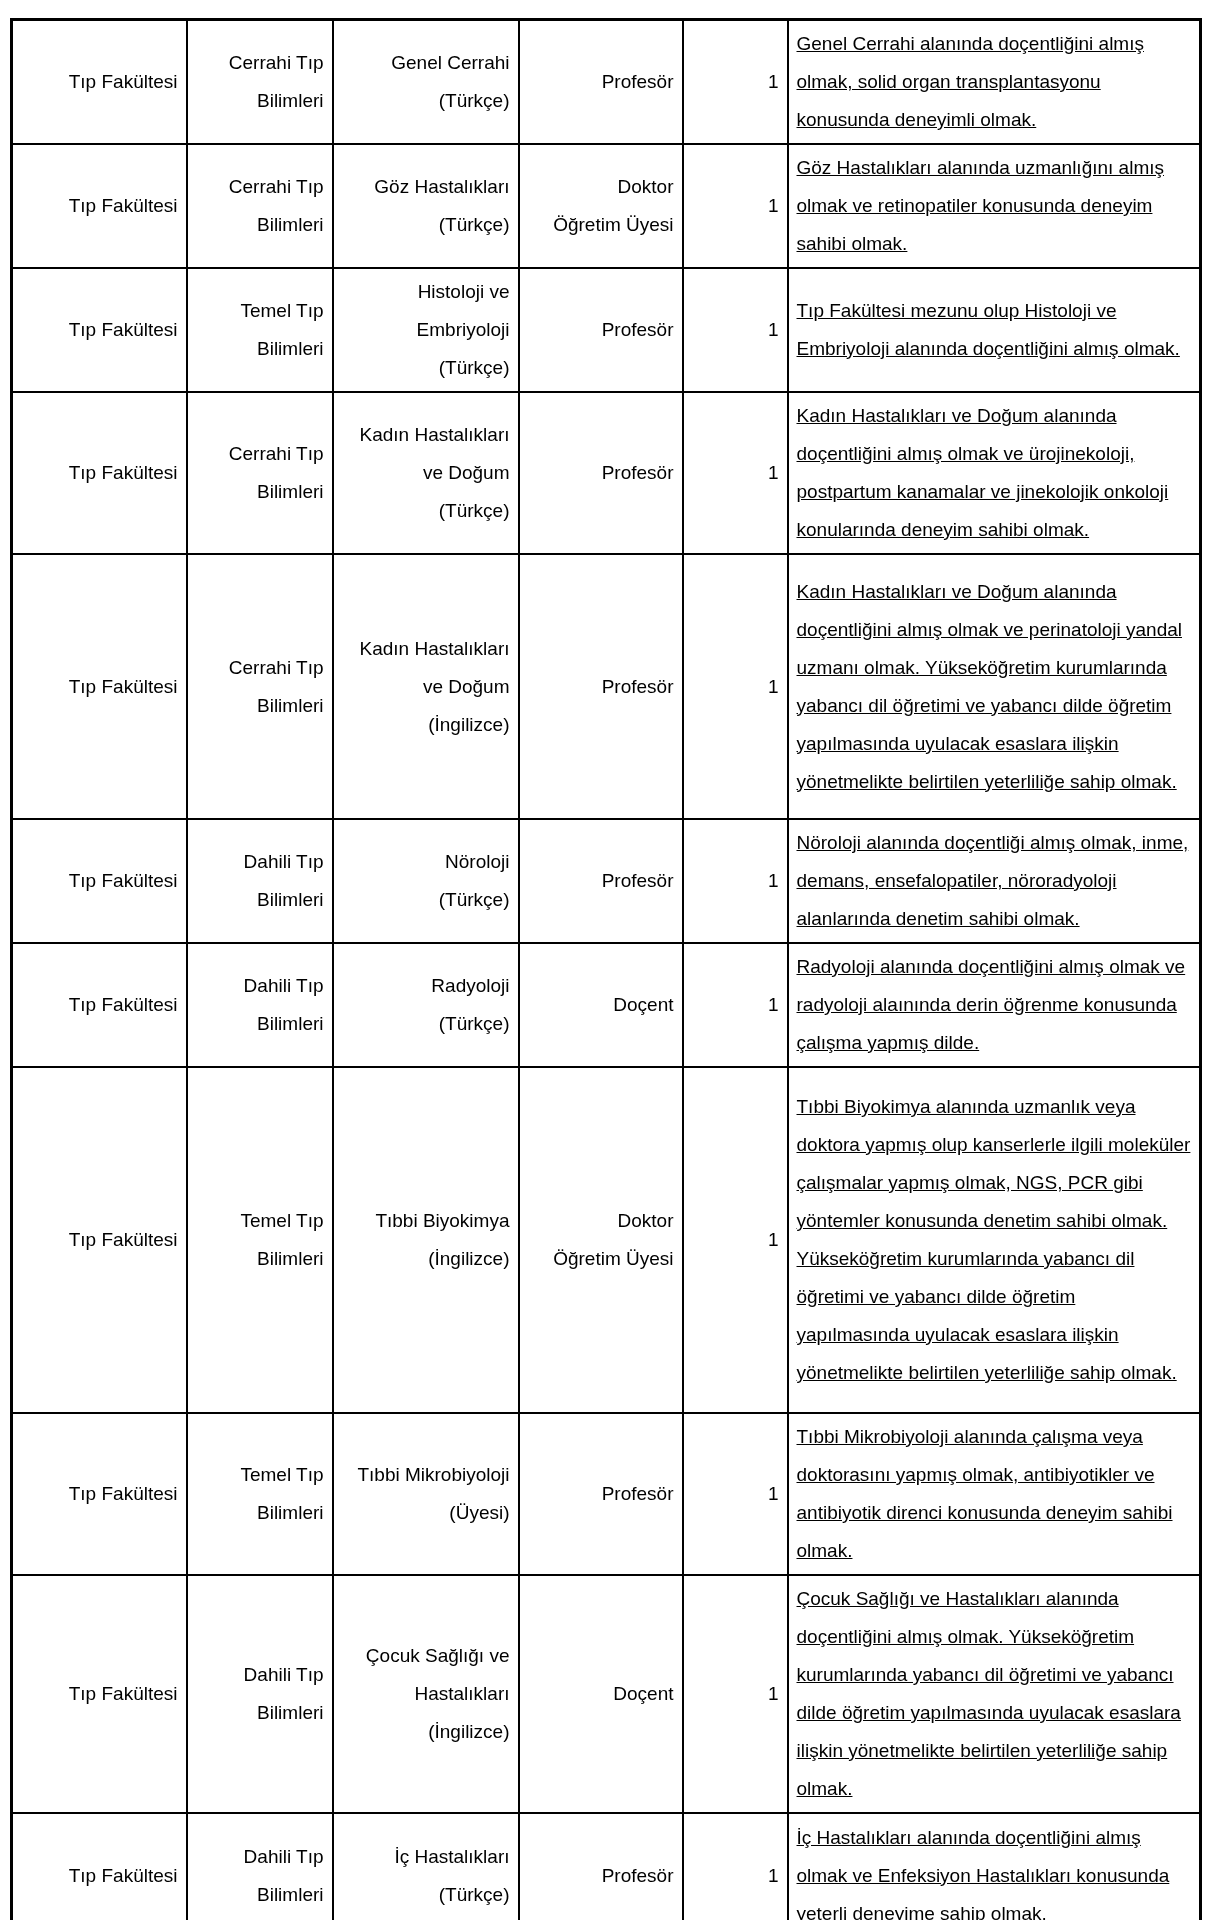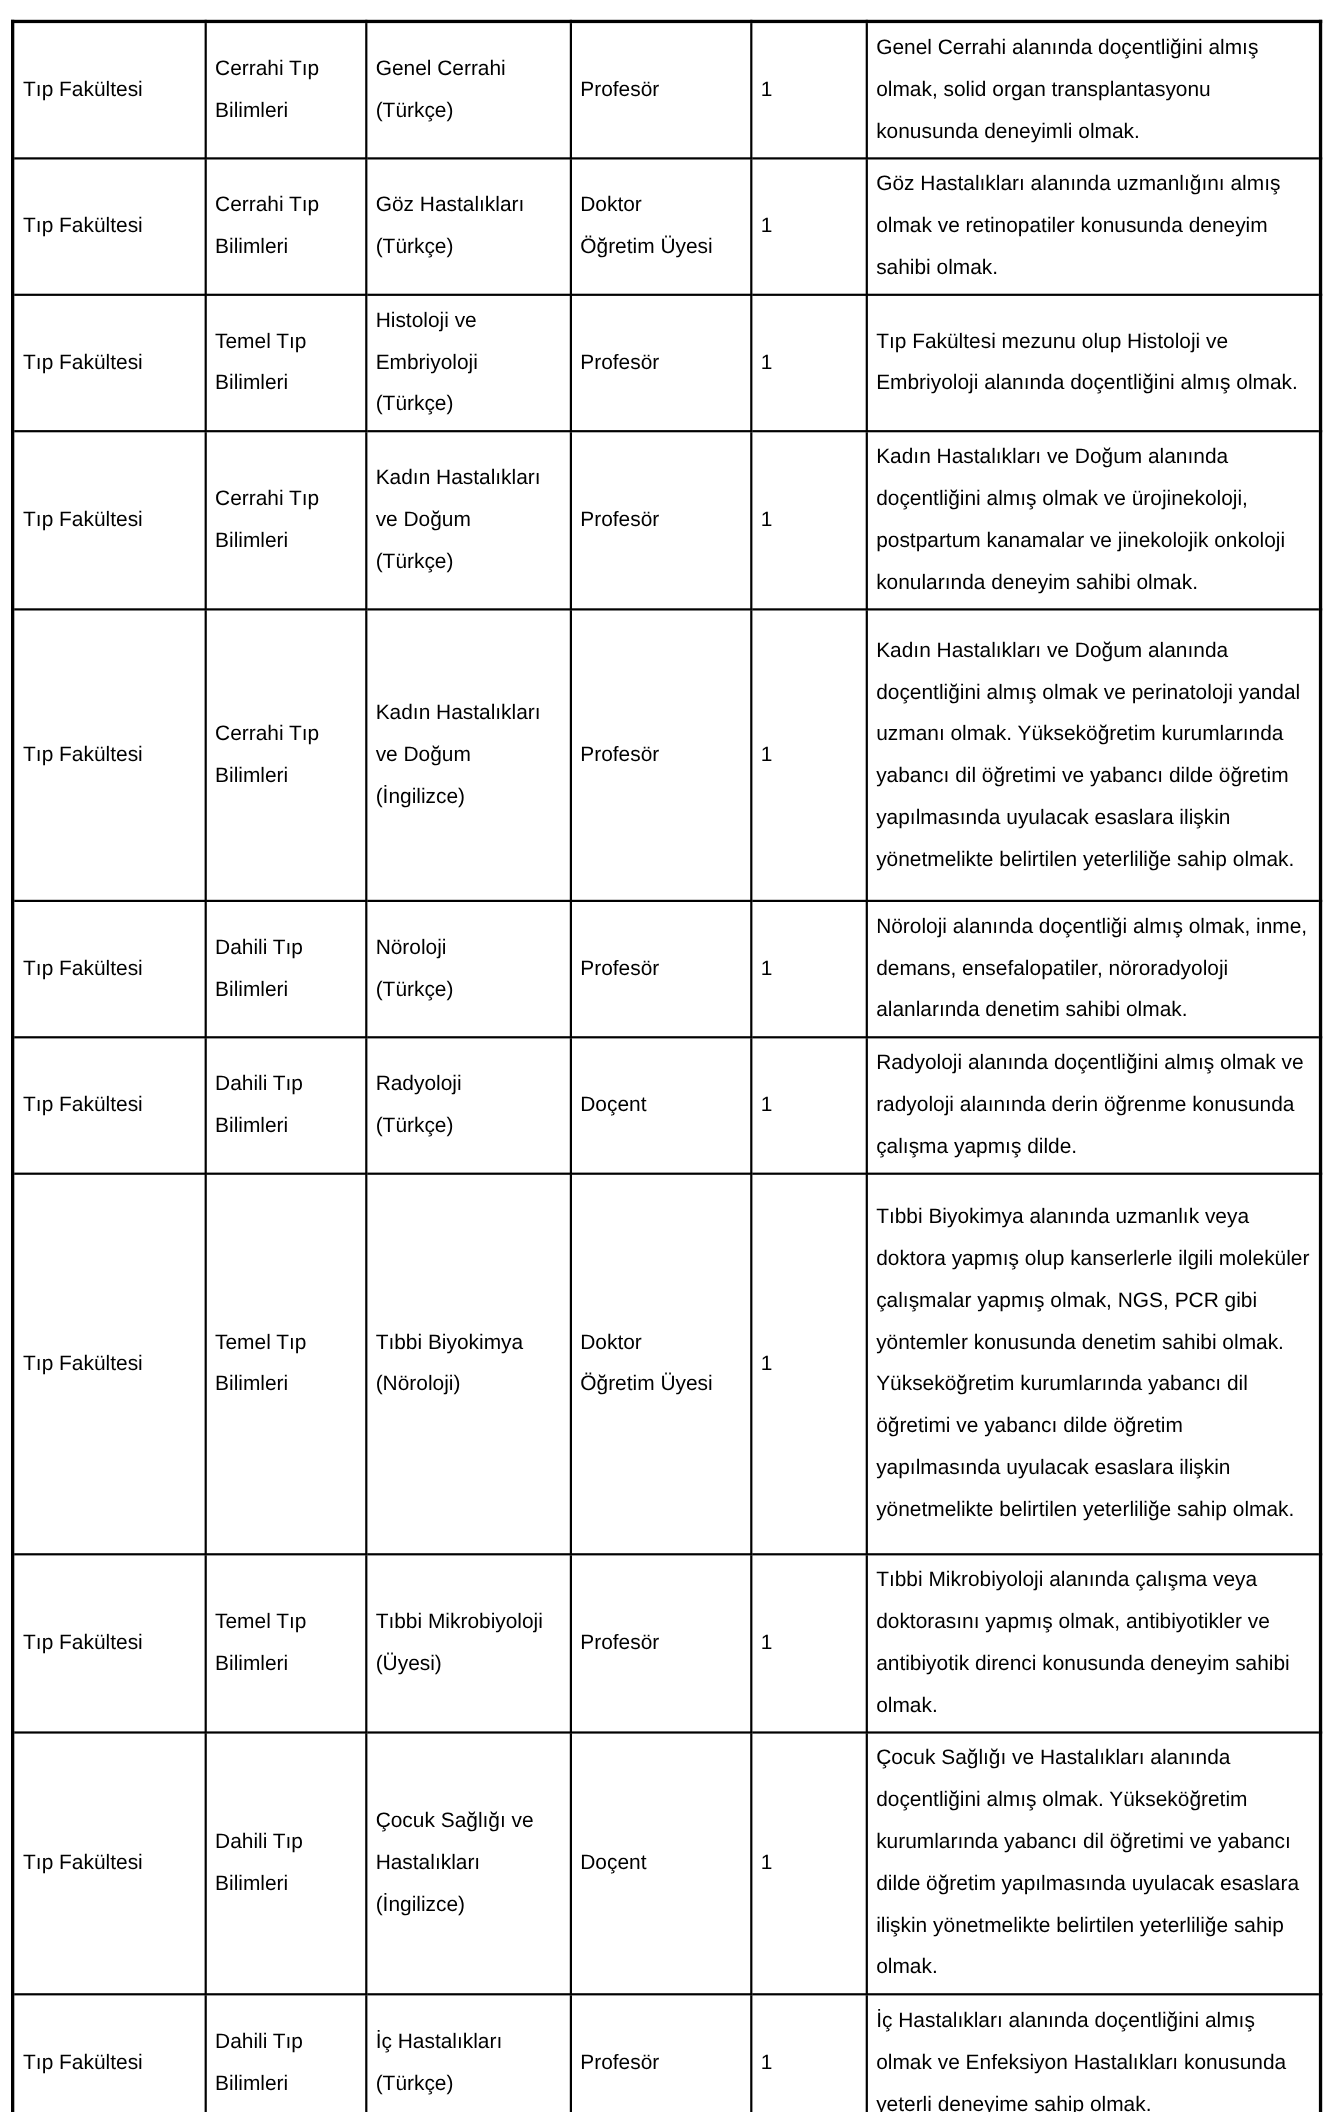--- a/index.html
+++ b/index.html
@@ -30,27 +30,28 @@
   table.postings td {
     border: 2px solid #000000;
     vertical-align: middle;
     font-size: 19px;
     line-height: 38px;
     padding: 4px 8px;
     overflow: hidden;
     word-wrap: break-word;
   }
   td.c-center {
-    text-align: left;
+    text-align: right;
     white-space: pre-line;
   }
   td.c-desc {
     text-align: left;
     padding: 6px 10px 6px 12px;
     white-space: normal;
+    text-decoration: underline;
   }
 </style>
 </head>
 <body>
 
 <div class="doc-wrap">
   <table class="postings">
     <colgroup>
         <col style="width: 175px;">
         <col style="width: 146px;">
@@ -132,21 +133,21 @@
 (Türkçe)</td>
     <td class="c-center">Doçent</td>
     <td class="c-center">1</td>
     <td class="c-desc">Radyoloji alanında doçentliğini almış olmak ve radyoloji alaınında derin öğrenme konusunda çalışma yapmış dilde.</td>
   </tr>
         <tr style="height: 346px;">
     <td class="c-center">Tıp Fakültesi</td>
     <td class="c-center">Temel Tıp
 Bilimleri</td>
     <td class="c-center">Tıbbi Biyokimya
-(Nöroloji)</td>
+(İngilizce)</td>
     <td class="c-center">Doktor
 Öğretim Üyesi</td>
     <td class="c-center">1</td>
     <td class="c-desc">Tıbbi Biyokimya alanında uzmanlık veya doktora yapmış olup kanserlerle ilgili moleküler çalışmalar yapmış olmak, NGS, PCR gibi yöntemler konusunda denetim sahibi olmak. Yükseköğretim kurumlarında yabancı dil öğretimi ve yabancı dilde öğretim yapılmasında uyulacak esaslara ilişkin yönetmelikte belirtilen yeterliliğe sahip olmak.</td>
   </tr>
         <tr style="height: 149px;">
     <td class="c-center">Tıp Fakültesi</td>
     <td class="c-center">Temel Tıp
 Bilimleri</td>
     <td class="c-center">Tıbbi Mikrobiyoloji

